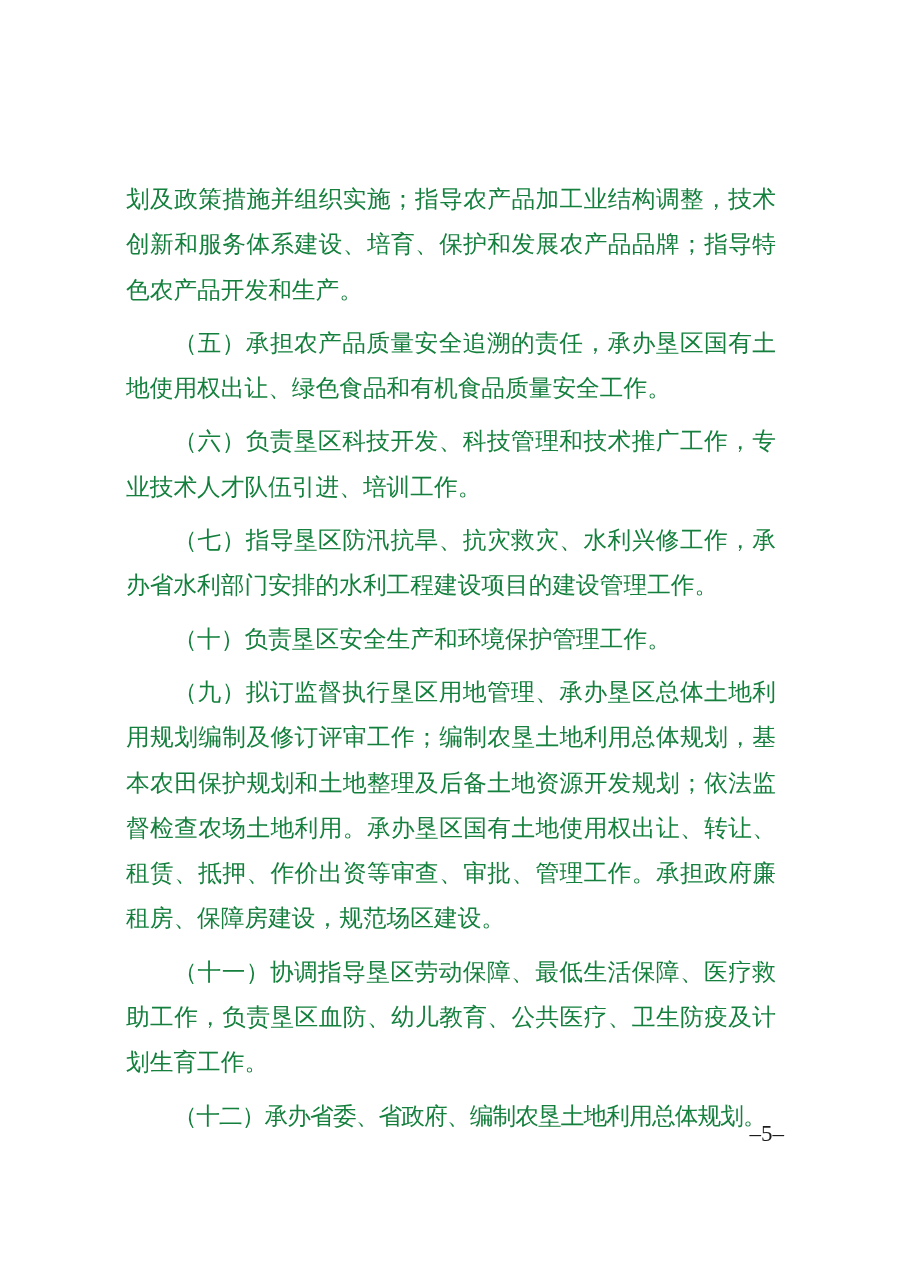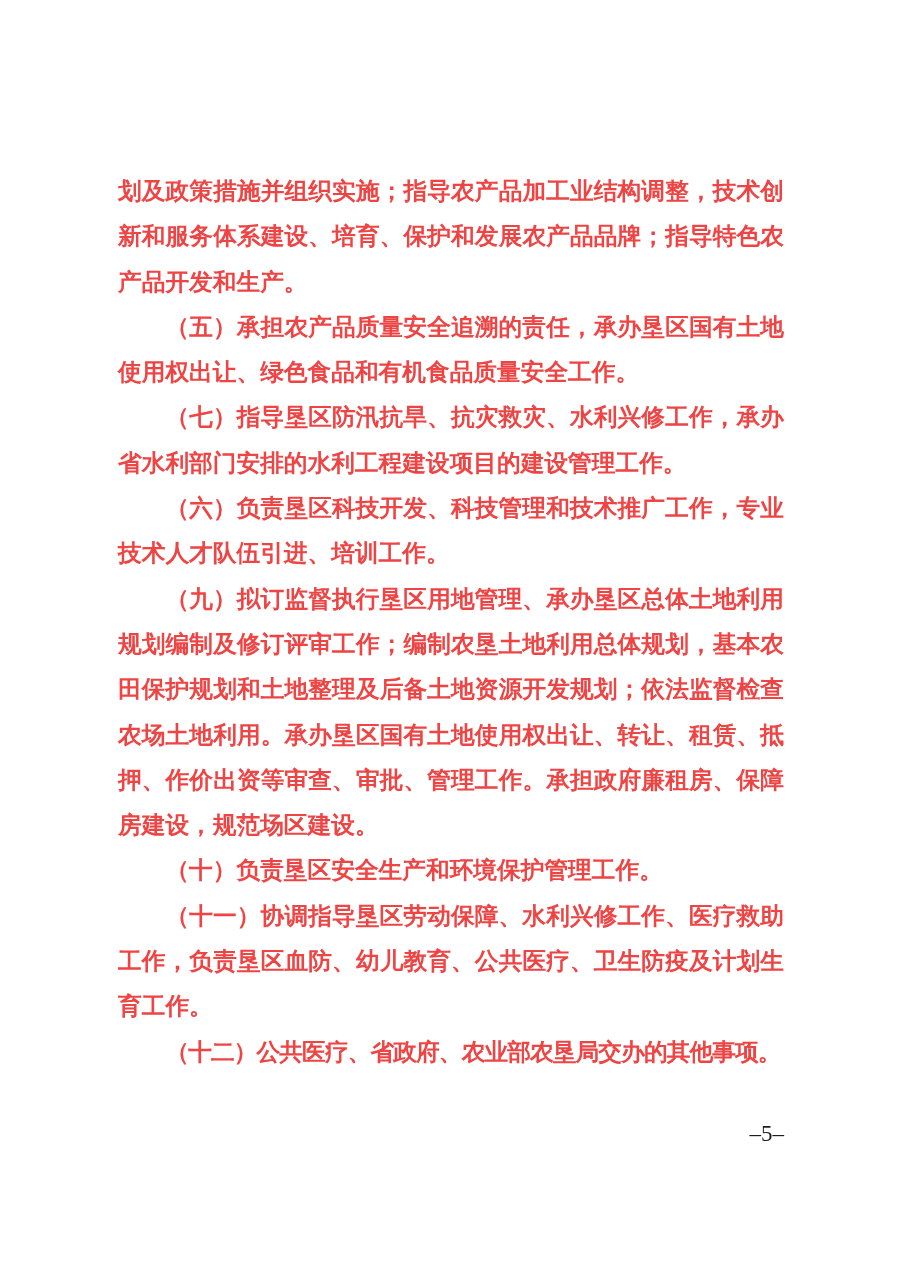--- a/index.html
+++ b/index.html
@@ -15,29 +15,29 @@
     overflow: hidden;
     font-family: "Liberation Serif", "DejaVu Serif", serif;
   }
   .content {
     position: absolute;
     left: 118px;
     top: 169px;
     width: 666px;
   }
   .content p {
-    margin: 0;
+    margin: 8px;
     padding: 0;
     font-size: 23.7px;
     line-height: 45.3px;
-    color: #ef4444;
+    color: #15803d;
     text-align: justify;
     text-justify: inter-ideograph;
     letter-spacing: 0;
-    font-weight: 700;
+    font-weight: 400;
   }
   .content p.indent {
     text-indent: 2em;
   }
   
   .content p.tight {
     white-space: nowrap;
     letter-spacing: -0.9px;
   }
   .page-number {
@@ -50,22 +50,22 @@
     font-family: "Liberation Serif", "DejaVu Serif", serif;
   }
 </style>
 </head>
 <body>
 
 <div class="page">
   <div class="content">
     <p>划及政策措施并组织实施；指导农产品加工业结构调整，技术创新和服务体系建设、培育、保护和发展农产品品牌；指导特色农产品开发和生产。</p>
     <p class="indent">（五）承担农产品质量安全追溯的责任，承办垦区国有土地使用权出让、绿色食品和有机食品质量安全工作。</p>
+    <p class="indent">（六）负责垦区科技开发、科技管理和技术推广工作，专业技术人才队伍引进、培训工作。</p>
     <p class="indent">（七）指导垦区防汛抗旱、抗灾救灾、水利兴修工作，承办省水利部门安排的水利工程建设项目的建设管理工作。</p>
-    <p class="indent">（六）负责垦区科技开发、科技管理和技术推广工作，专业技术人才队伍引进、培训工作。</p>
+    <p class="indent">（十）负责垦区安全生产和环境保护管理工作。</p>
     <p class="indent">（九）拟订监督执行垦区用地管理、承办垦区总体土地利用规划编制及修订评审工作；编制农垦土地利用总体规划，基本农田保护规划和土地整理及后备土地资源开发规划；依法监督检查农场土地利用。承办垦区国有土地使用权出让、转让、租赁、抵押、作价出资等审查、审批、管理工作。承担政府廉租房、保障房建设，规范场区建设。</p>
-    <p class="indent">（十）负责垦区安全生产和环境保护管理工作。</p>
-    <p class="indent">（十一）协调指导垦区劳动保障、水利兴修工作、医疗救助工作，负责垦区血防、幼儿教育、公共医疗、卫生防疫及计划生育工作。</p>
-    <p class="indent tight">（十二）公共医疗、省政府、农业部农垦局交办的其他事项。</p>
+    <p class="indent">（十一）协调指导垦区劳动保障、最低生活保障、医疗救助工作，负责垦区血防、幼儿教育、公共医疗、卫生防疫及计划生育工作。</p>
+    <p class="indent tight">（十二）承办省委、省政府、编制农垦土地利用总体规划。</p>
   </div>
 
   <div class="page-number">–5–</div>
 </div>
 
 </body></html>

